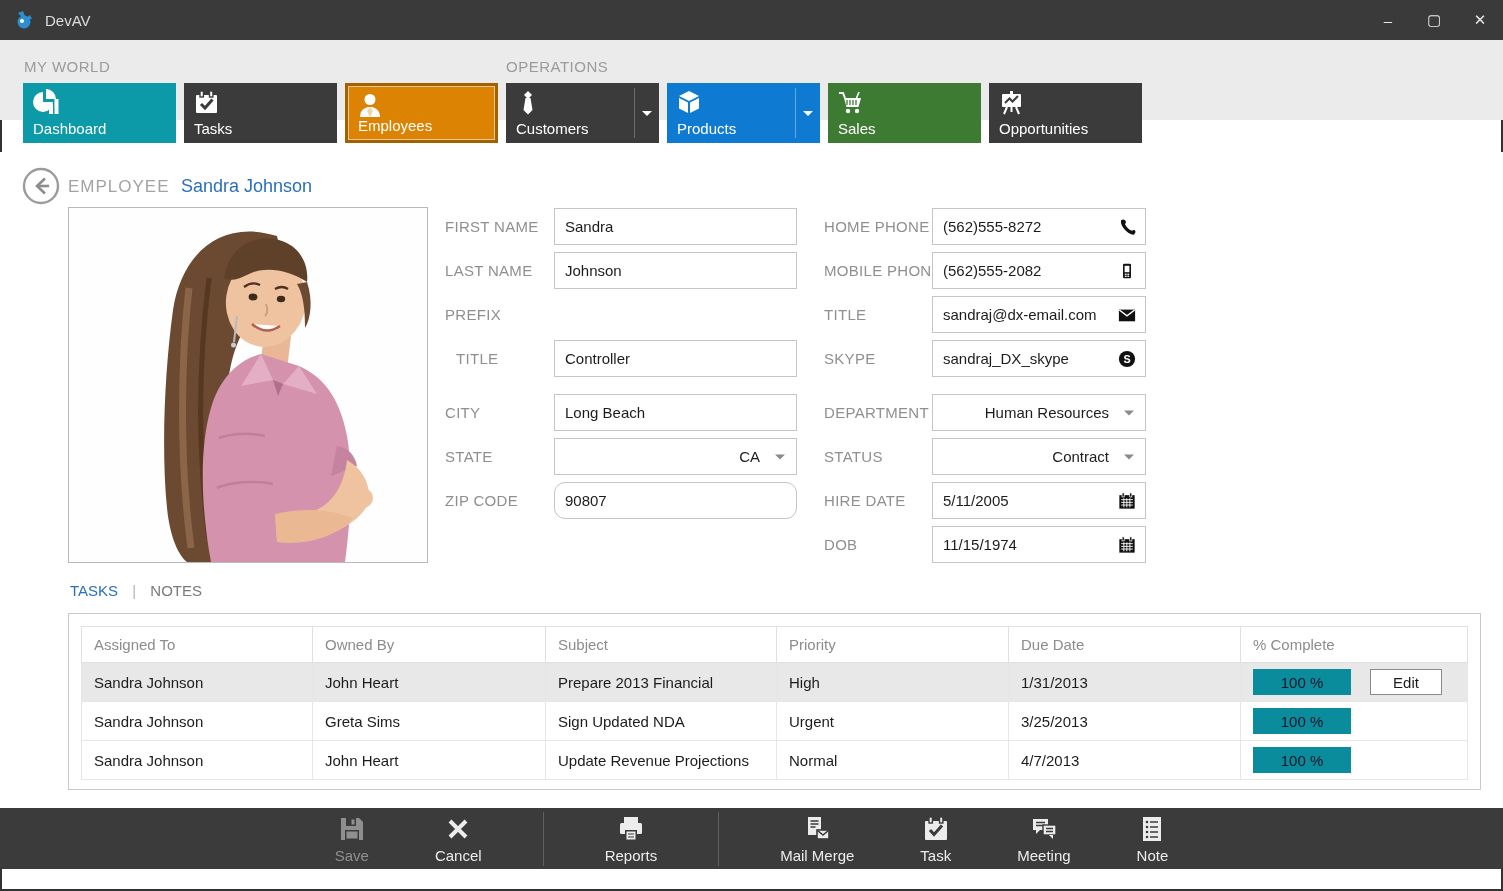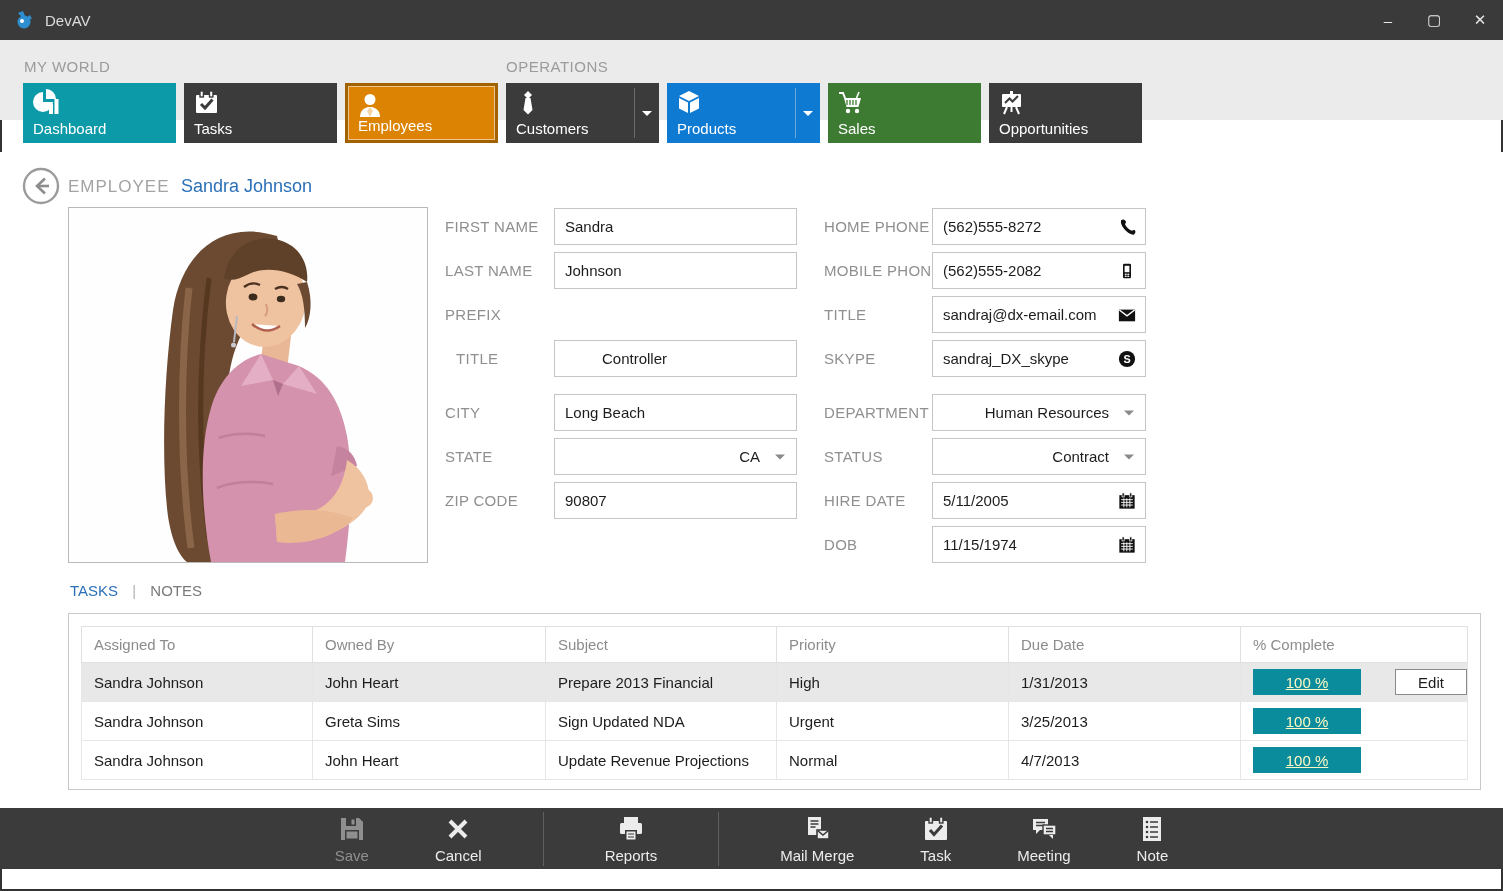--- a/index.html
+++ b/index.html
@@ -72,23 +72,23 @@
                     border:1px solid #c9c9c9; padding:12px; }
   table.grid { width:100%; border-collapse:collapse; table-layout:fixed;
                border:1px solid #d5d5d5; }
   table.grid th { height:36px; font-weight:normal; text-align:left; padding-left:12px;
                   font-size:15px; color:#8c8c8c; border:1px solid #e0e0e0; background:#fff; }
   table.grid td { height:39px; padding-left:12px; font-size:15px; color:#1c1c1c;
                   border:1px solid #e6e6e6; background:#fff; }
   table.grid tr.selected td { background:#e8e8e8; }
   .pc-cell { display:flex; align-items:center; padding:0; }
   td.pc-td { padding-left:9px; }
-  .progress { width:108px; height:26px; background:#0b8c9c; color:#fef9c3; font-size:15px;
-              display:flex; align-items:center; justify-content:center;text-decoration:underline; }
-  .edit-btn { width:72px; height:26px; margin-left:34px; background:#fff; border:1px solid #8a8a8a;
+  .progress { width:98px; height:26px; background:#0b8c9c; color:#0f172a; font-size:15px;
+              display:flex; align-items:center; justify-content:center; }
+  .edit-btn { width:72px; height:26px; margin-left:19px; background:#fff; border:1px solid #8a8a8a;
               font-size:15px; color:#1c1c1c; display:flex; align-items:center; justify-content:center; }
 
   
   .bottom-bar { position:absolute; top:808px; left:0; width:100%; height:61px; background:#3b3b3b;
                 display:flex; align-items:center; justify-content:center;gap:40px; }
   .tb-item { display:flex; flex-direction:column; align-items:center; gap:3px; padding:0 13px;
              color:#ececec; font-size:15px; }
   .tb-item svg { width:30px; height:30px; }
   .tb-item.disabled { color:#8f8f8f; }
   .tb-sep { width:1px; height:54px; background:#606060; margin:0 8px; }
@@ -254,37 +254,37 @@
     </div>
 
     <div class="f-label" style="left:445px; top:100px;">LAST NAME</div>
     <div class="field" style="left:554px; top:100px; width:243px;">
       <input value="Johnson" style="">
     </div>
 
     <div class="f-label" style="left:445px; top:144px;">PREFIX</div>
 
     <div class="f-label" style="left:456px; top:188px;">TITLE</div>
-    <div class="field" style="left:554px; top:188px; width:243px;padding-left:37px;">
+    <div class="field" style="left:554px; top:188px; width:243px;">
       <input value="Controller" style="">
     </div>
 
     <div class="f-label" style="left:445px; top:242px;">CITY</div>
     <div class="field" style="left:554px; top:242px; width:243px;">
       <input value="Long Beach" style="">
     </div>
 
     <div class="f-label" style="left:445px; top:286px;">STATE</div>
     <div class="field dropdown" style="left:554px; top:286px; width:243px;">
       <span>CA</span>
       <span class="caret"></span>
     </div>
 
     <div class="f-label" style="left:445px; top:330px;">ZIP CODE</div>
-    <div class="field" style="left:554px; top:330px; width:243px;">
+    <div class="field" style="left:554px; top:330px; width:243px;border-radius:11px;">
       <input value="90807" style="">
     </div>
 
     <div class="f-label" style="left:824px; top:56px;">HOME PHONE</div>
     <div class="field has-icon" style="left:932px; top:56px; width:214px;">
       <input value="(562)555-8272" style="">
       <span class="f-icon">
         <svg viewBox="0 0 20 20" width="18" height="18">
             <path d="M3.5 2.5 C6 1 8 2 9 4.5 L7.8 7 C9.5 10.5 12 13 15.5 14.2 L18 13 C20 14.5 20 16.5 17.5 18.5 C12 19 1.5 8.5 3.5 2.5 Z" fill="#111"></path>
           </svg>

